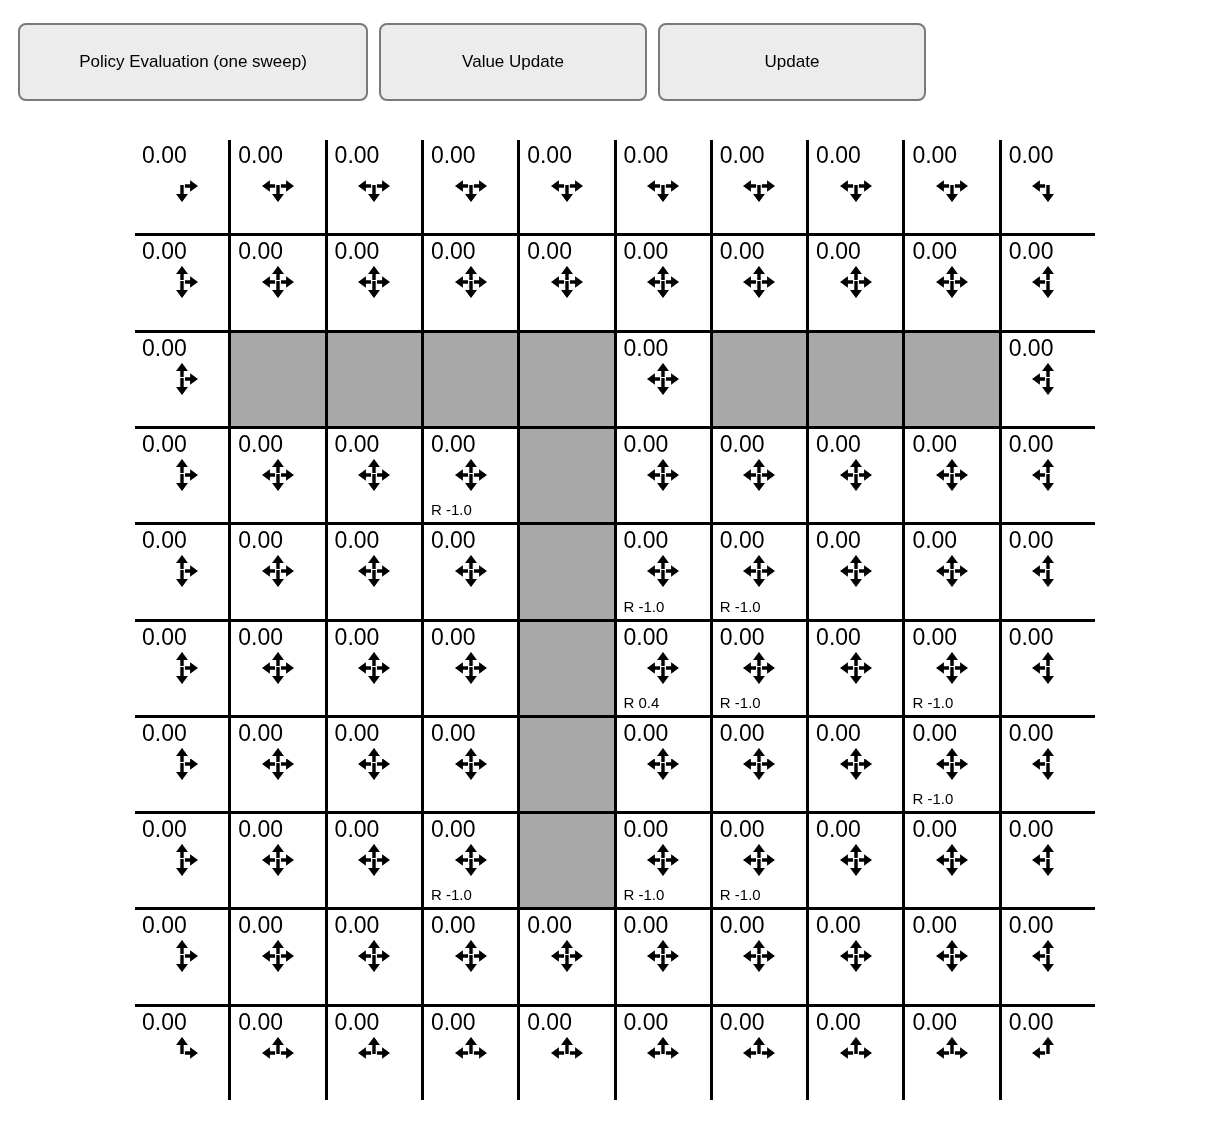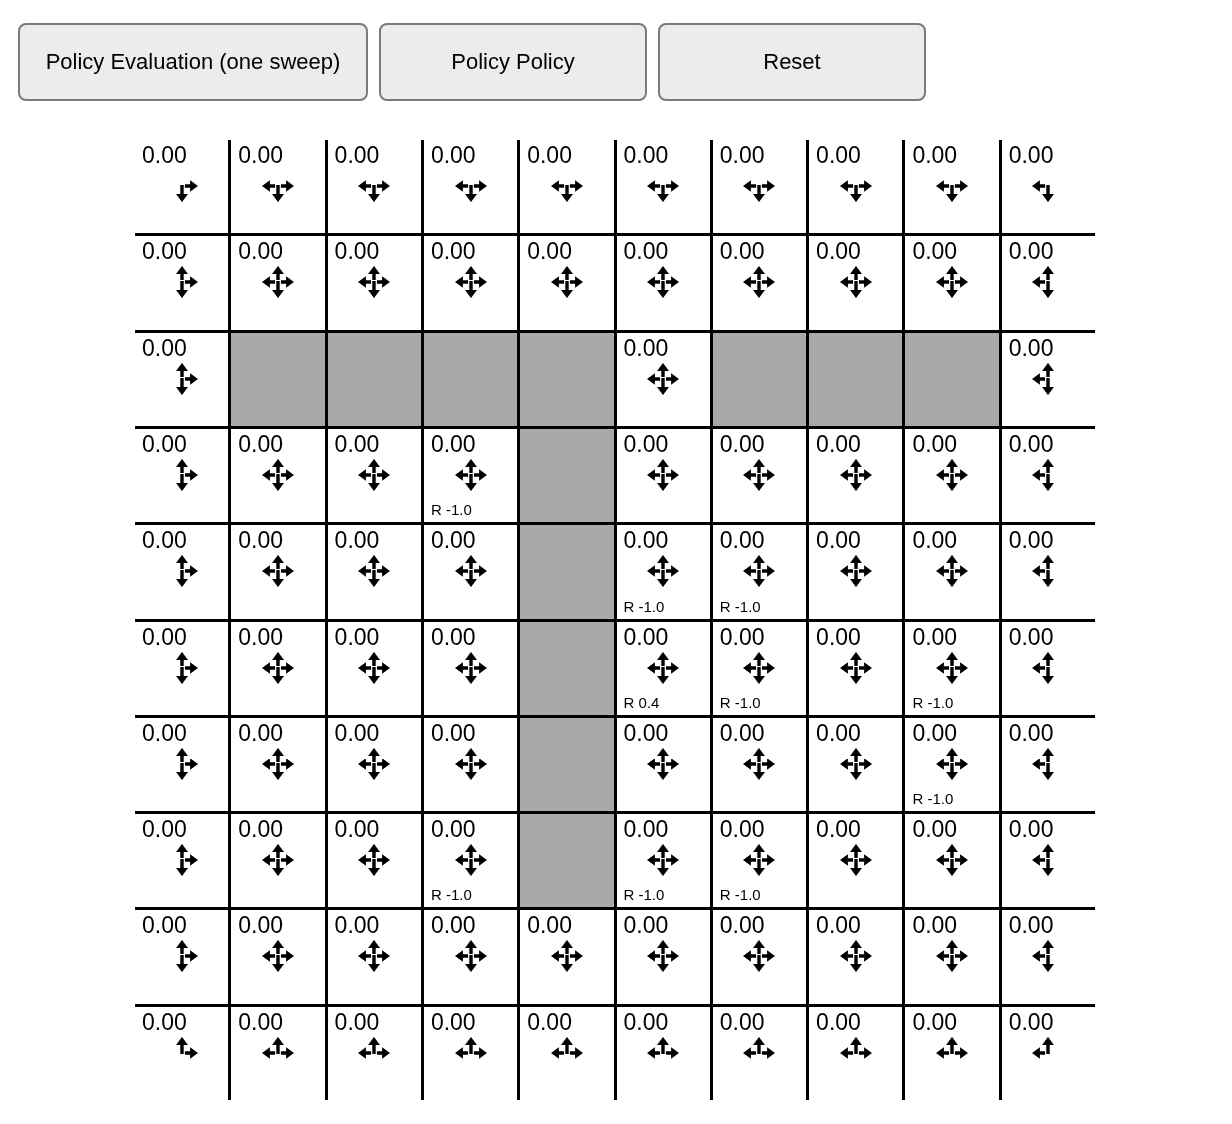--- a/index.html
+++ b/index.html
@@ -15,21 +15,21 @@
     left:18px; top:23px;
     display:flex;
     gap:11px;
   }
   .toolbar button{
     height:78px;
     background:#ececec;
     border:2px solid #7a7a7a;
     border-radius:8px;
     font-family:"Liberation Sans", sans-serif;
-    font-size:22px;
+    font-size:17px;
     color:#000;
     cursor:pointer;
     padding:0 10px;
   }
   .toolbar button:nth-child(1){width:350px;}
   .toolbar button:nth-child(2){width:268px;}
   .toolbar button:nth-child(3){width:268px;}
   .toolbar button:nth-child(4){width:272px;}
 
   .board{
@@ -66,22 +66,22 @@
     bottom:4px; left:7px;
     font-size:15px;
     color:#000;
   }
 </style>
 </head>
 <body>
 
 <div class="toolbar">
   <button>Policy Evaluation (one sweep)</button>
-  <button>Policy Policy</button>
-  <button>Reset</button>
+  <button>Value Update</button>
+  <button>Update</button>
 </div>
 
 <div class="board" id="board">
     <div class="cell" style="background: rgb(255, 255, 255);">
       <div class="val">0.00</div>
       <svg width="40" height="40" viewBox="-20 -20 40 40">
         <path d="M -2.3 1.5 L -2.3 -7.5 L -7 -7.5 L 0 -17 L 7 -7.5 L 2.3 -7.5 L 2.3 1.5 Z" transform="rotate(90)" fill="#000" stroke="#fff" stroke-width="1.2"></path>
         <path d="M -2.3 1.5 L -2.3 -7.5 L -7 -7.5 L 0 -17 L 7 -7.5 L 2.3 -7.5 L 2.3 1.5 Z" transform="rotate(180)" fill="#000" stroke="#fff" stroke-width="1.2"></path>
       </svg>
     </div>

